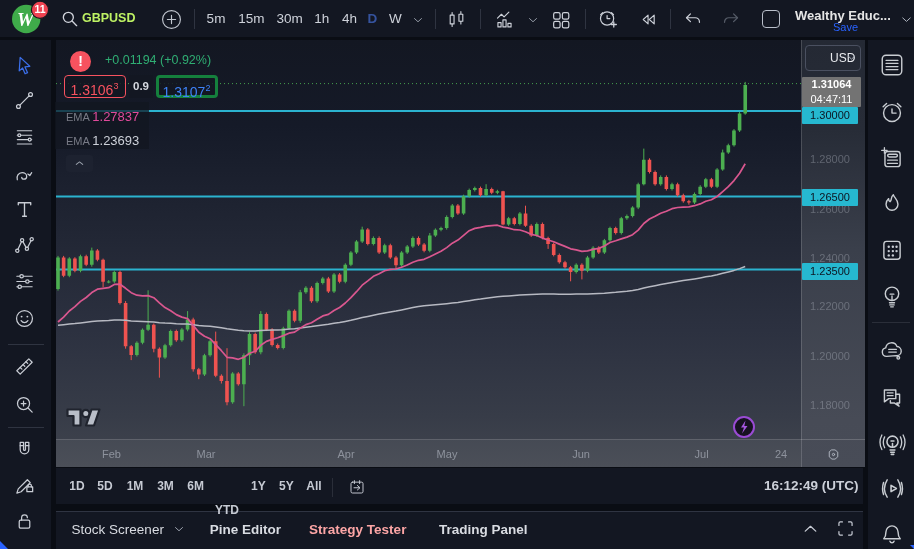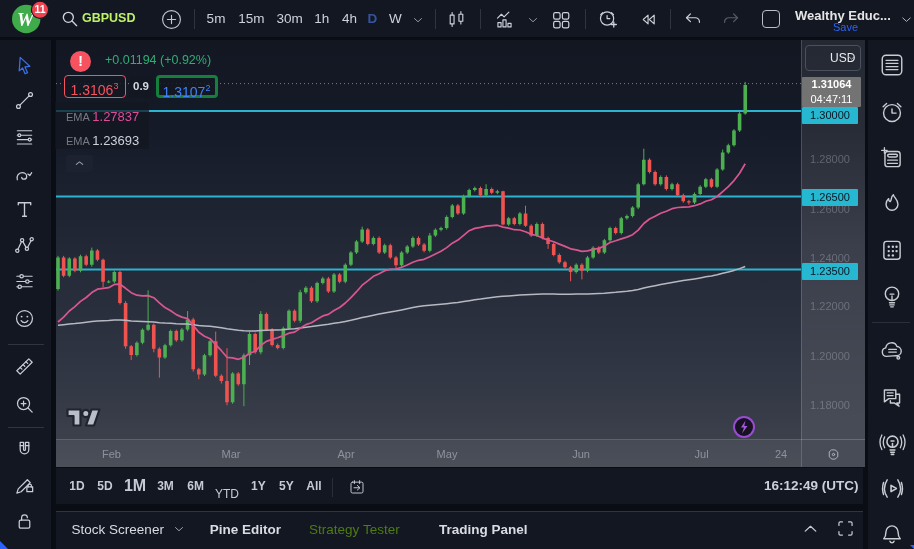--- a/index.html
+++ b/index.html
@@ -189,45 +189,45 @@
 <div class="plbl" style="left:830px;top:356.2px">1.20000</div>
 <div class="plbl" style="left:830px;top:404.6px">1.18000</div>
 <div class="cybox" style="top:106.8px">1.30000</div>
 <div class="cybox" style="top:188.5px">1.26500</div>
 <div class="cybox" style="top:263.0px">1.23500</div>
 <svg style="position:absolute;left:825px;top:445.5px" width="17" height="17" viewBox="0 0 24 24" fill="none" stroke="#b4bac4" stroke-width="1.3" stroke-linecap="round" stroke-linejoin="round">
     <path d="M9.8 5.5h4.4l3.8 3.2v6.6l-3.8 3.2H9.8L6 15.3V8.7z"></path>
     <circle cx="12" cy="12" r="1.6"></circle>
   </svg>
 <div class="lbl" style="left:111.4px;top:453.5px">Feb</div>
-<div class="lbl" style="left:231px;top:453.5px">Mar</div>
+<div class="lbl" style="left:206px;top:453.5px">Mar</div>
 <div class="lbl" style="left:346px;top:453.5px">Apr</div>
 <div class="lbl" style="left:447px;top:453.5px">May</div>
 <div class="lbl" style="left:581px;top:453.5px">Jun</div>
 <div class="lbl" style="left:701.6px;top:453.5px">Jul</div>
 <div class="lbl" style="left:781px;top:453.5px">24</div>
 <div class="abs" style="left:77px;top:468px;height:52px;line-height:36px;font-size:12px;color:#c6cad3;font-weight:600;transform:translateX(-50%)">1D</div>
 <div class="abs" style="left:105px;top:468px;height:36px;line-height:36px;font-size:12px;color:#c6cad3;font-weight:600;transform:translateX(-50%)">5D</div>
-<div class="abs" style="left:135px;top:468px;height:24px;line-height:36px;font-size:16px;color:#c6cad3;font-weight:600;transform:translateX(-50%)">1M</div>
+<div class="abs" style="left:135px;top:468px;height:24px;line-height:36px;font-size:12px;color:#c6cad3;font-weight:600;transform:translateX(-50%)">1M</div>
 <div class="abs" style="left:165.5px;top:468px;height:36px;line-height:36px;font-size:12px;color:#c6cad3;font-weight:600;transform:translateX(-50%)">3M</div>
 <div class="abs" style="left:195.6px;top:468px;height:36px;line-height:36px;font-size:12px;color:#c6cad3;font-weight:600;transform:translateX(-50%)">6M</div>
-<div class="abs" style="left:227px;top:476px;height:36px;line-height:36px;font-size:12px;color:#c6cad3;font-weight:400;transform:translateX(-50%)">YTD</div>
+<div class="abs" style="left:227px;top:492px;height:36px;line-height:36px;font-size:12px;color:#c6cad3;font-weight:700;transform:translateX(-50%)">YTD</div>
 <div class="abs" style="left:258.4px;top:468px;height:36px;line-height:36px;font-size:12px;color:#c6cad3;font-weight:600;transform:translateX(-50%)">1Y</div>
 <div class="abs" style="left:286.3px;top:468px;height:36px;line-height:36px;font-size:12px;color:#c6cad3;font-weight:600;transform:translateX(-50%)">5Y</div>
 <div class="abs" style="left:314px;top:468px;height:52px;line-height:36px;font-size:12px;color:#c6cad3;font-weight:600;transform:translateX(-50%)">All</div>
 <div class="abs" style="left:331.6px;top:478px;width:1px;height:19px;background:#2a2e39"></div>
 <svg style="position:absolute;left:348px;top:478px" width="18" height="18" viewBox="0 0 24 24" fill="none" stroke="#c6cad3" stroke-width="1.3" stroke-linecap="round" stroke-linejoin="round">
     <rect x="4" y="5.5" width="16" height="14.5" rx="2"></rect>
     <path d="M8.5 3.5v4M15.5 3.5v4"></path>
     <path d="M8 13h7M12.5 10l3.5 3-3.5 3"></path>
   </svg>
 <div class="abs" style="left:764px;top:468px;height:36px;line-height:36px;font-size:13.5px;font-weight:600;color:#ccd0d9">16:12:49 (UTC)</div>
 <div class="abs" style="left:71.6px;top:511px;height:38px;line-height:37px;font-size:13.5px;font-weight:normal;color:#d9dce2">Stock Screener</div>
 <div class="abs" style="left:209.7px;top:511px;height:38px;line-height:37px;font-size:13.5px;font-weight:bold;color:#d9dce2">Pine Editor</div>
-<div class="abs" style="left:309.1px;top:511px;height:38px;line-height:37px;font-size:13.5px;font-weight:normal;color:#4d7c0f">Strategy Tester</div>
+<div class="abs" style="left:309.1px;top:511px;height:38px;line-height:37px;font-size:13.5px;font-weight:bold;color:#fca5a5">Strategy Tester</div>
 <div class="abs" style="left:439px;top:511px;height:38px;line-height:37px;font-size:13.5px;font-weight:bold;color:#d9dce2">Trading Panel</div>
 <svg style="position:absolute;left:172px;top:522px" width="14" height="14" viewBox="0 0 24 24" fill="none" stroke="#9ba1ad" stroke-width="1.7" stroke-linecap="round" stroke-linejoin="round">
     <path d="M6 9.5l6 5.5 6-5.5"></path>
   </svg>
 <svg style="position:absolute;left:800px;top:518px" width="21" height="21" viewBox="0 0 24 24" fill="none" stroke="#c6cad3" stroke-width="1.5" stroke-linecap="round" stroke-linejoin="round">
     <path d="M6 15l6-5.5 6 5.5"></path>
   </svg>
 <svg style="position:absolute;left:835px;top:518px" width="21" height="21" viewBox="0 0 24 24" fill="none" stroke="#c6cad3" stroke-width="1.4" stroke-linecap="round" stroke-linejoin="round">
     <path d="M8.5 4.5h-2.5a1.5 1.5 0 00-1.5 1.5v2.5M15.5 4.5h2.5a1.5 1.5 0 011.5 1.5v2.5M8.5 19.5h-2.5a1.5 1.5 0 01-1.5-1.5v-2.5M15.5 19.5h2.5a1.5 1.5 0 001.5-1.5v-2.5"></path>
   </svg>

